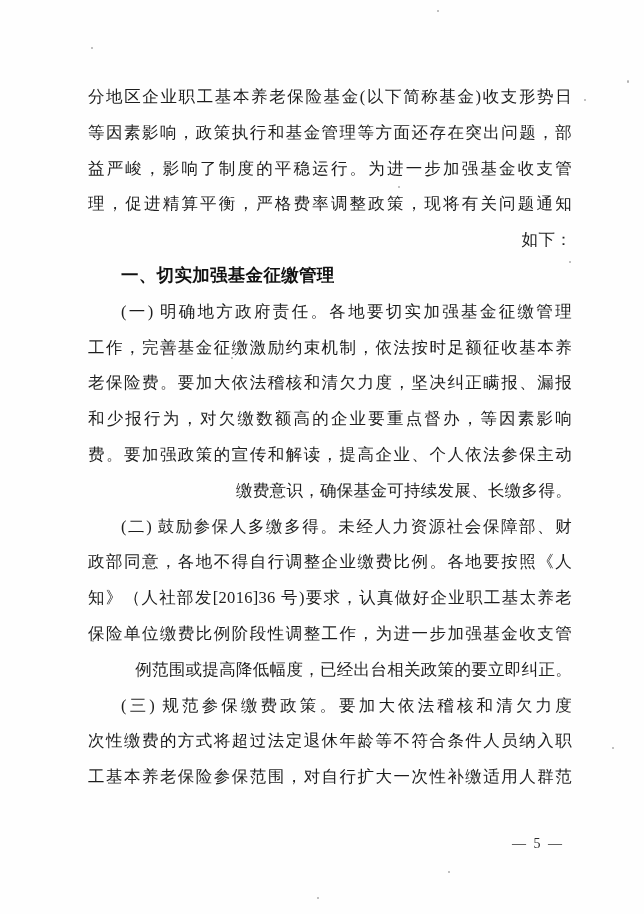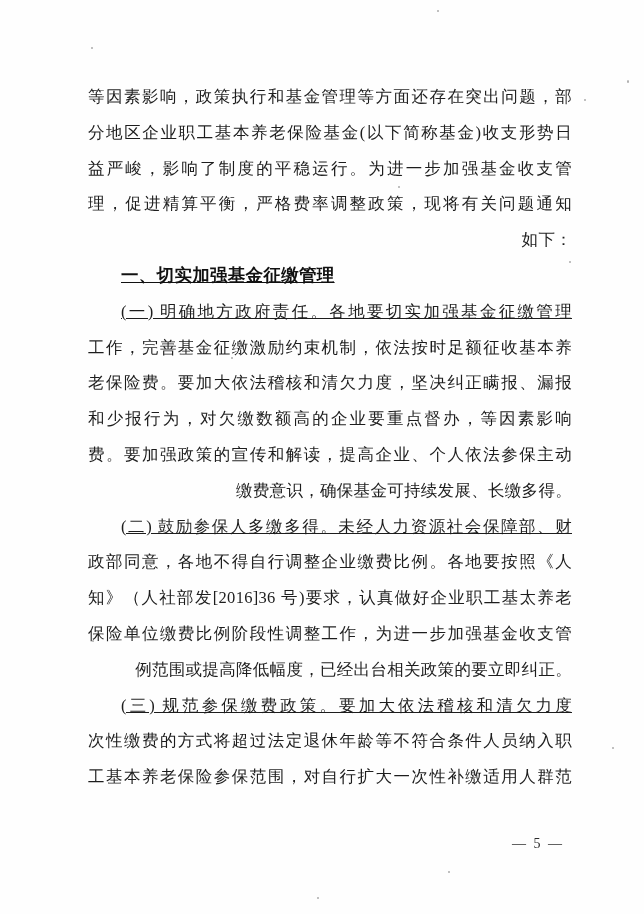--- a/index.html
+++ b/index.html
@@ -28,21 +28,20 @@
     white-space: nowrap;
     text-align: right;
   }
   .line.j {
     white-space: normal;
     text-align: justify;
     text-align-last: justify;
   }
   .line.ind {
     text-indent: 33px;
-    text-decoration: underline;
   }
   .line.head {
     font-family: "Liberation Sans", "DejaVu Sans", sans-serif;
     font-weight: 700;
     font-size: 17.5px;
     color: #111;
     white-space: nowrap;
     text-align: left;
     text-align-last: left;
   }
@@ -65,22 +64,22 @@
     background: #6a6a6a;
     opacity: 0.55;
   }
 </style>
 </head>
 <body>
 
 <div class="sheet">
 
   <div class="textblock">
+    <div class="line j">分地区企业职工基本养老保险基金(以下简称基金)收支形势日</div>
     <div class="line j">等因素影响，政策执行和基金管理等方面还存在突出问题，部</div>
-    <div class="line j">分地区企业职工基本养老保险基金(以下简称基金)收支形势日</div>
     <div class="line j">益严峻，影响了制度的平稳运行。为进一步加强基金收支管</div>
     <div class="line j">理，促进精算平衡，严格费率调整政策，现将有关问题通知</div>
     <div class="line">如下：</div>
     <div class="line head ind">一、切实加强基金征缴管理</div>
     <div class="line j ind">(一) 明确地方政府责任。各地要切实加强基金征缴管理</div>
     <div class="line j">工作，完善基金征缴激励约束机制，依法按时足额征收基本养</div>
     <div class="line j">老保险费。要加大依法稽核和清欠力度，坚决纠正瞒报、漏报</div>
     <div class="line j">和少报行为，对欠缴数额高的企业要重点督办，等因素影响</div>
     <div class="line j">费。要加强政策的宣传和解读，提高企业、个人依法参保主动</div>
     <div class="line">缴费意识，确保基金可持续发展、长缴多得。</div>

